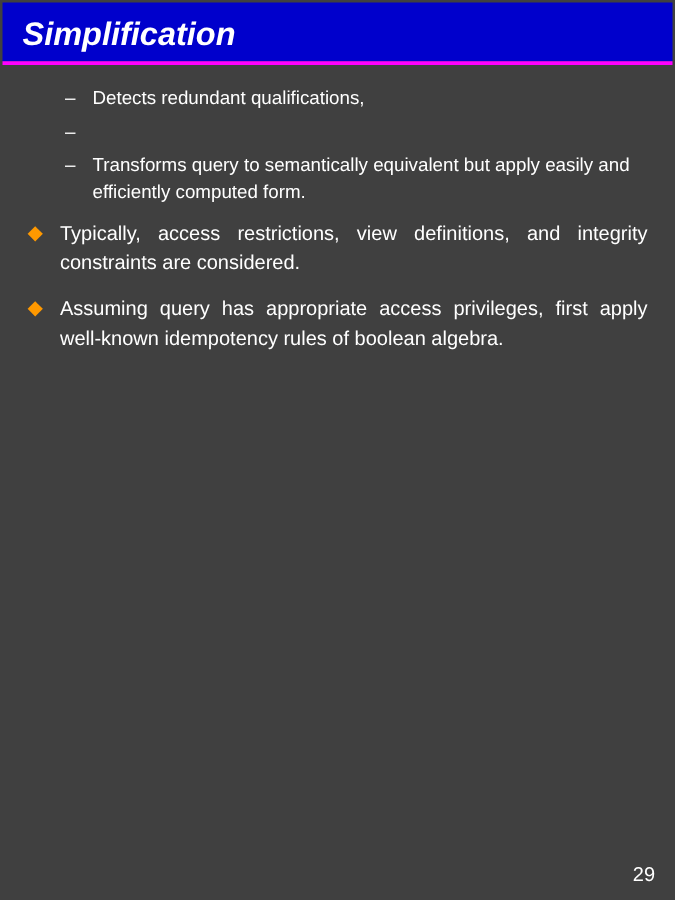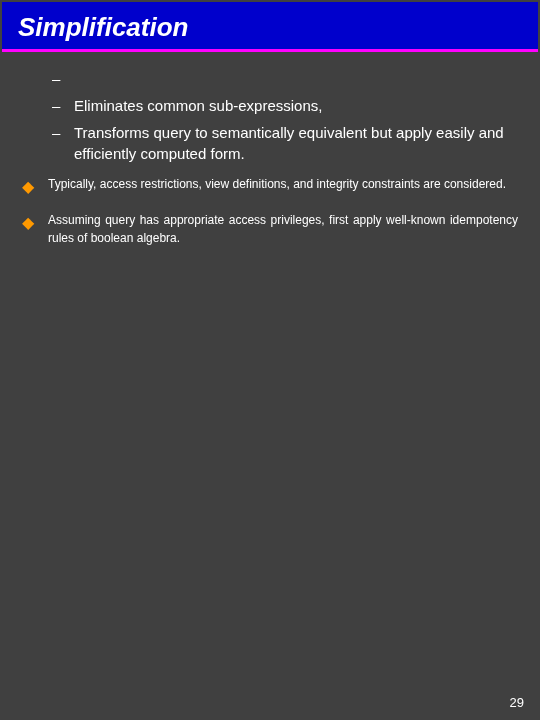--- a/index.html
+++ b/index.html
@@ -84,54 +84,54 @@
     .bullet-diamond {
       color: #ff9900;
       margin-right: 8px;
       min-width: 18px;
       font-size: 16px;
       line-height: 1.4;
     }
 
     .bullet-text {
       color: #ffffff;
-      font-size: 12px;
+      font-size: 16px;
       line-height: 1.45;
       text-align: justify;
     }
 
     .page-number {
       position: absolute;
       bottom: 10px;
       right: 16px;
       color: #ffffff;
-      font-size: 13px;
+      font-size: 16px;
     }
   </style>
 </head>
 <body>
 
 <div class="slide">
 
   <div class="title-bar">
     <span class="title-text">Simplification</span>
   </div>
 
   <div class="divider"></div>
 
   <div class="content">
 
     <div class="sub-list">
 
     <div class="sub-item">
           <span class="sub-dash">–</span>
+          <span class="sub-text">Detects redundant qualifications,</span>
         </div>
         <div class="sub-item">
           <span class="sub-dash">–</span>
-          <span class="sub-text">Eliminates common sub-expressions,</span>
         </div>
         <div class="sub-item">
           <span class="sub-dash">–</span>
           <span class="sub-text">Transforms query to semantically equivalent but apply easily and efficiently computed form.</span>
         </div>
       </div>
 
     <div class="bullet-list">
 
     <div class="bullet-item">

